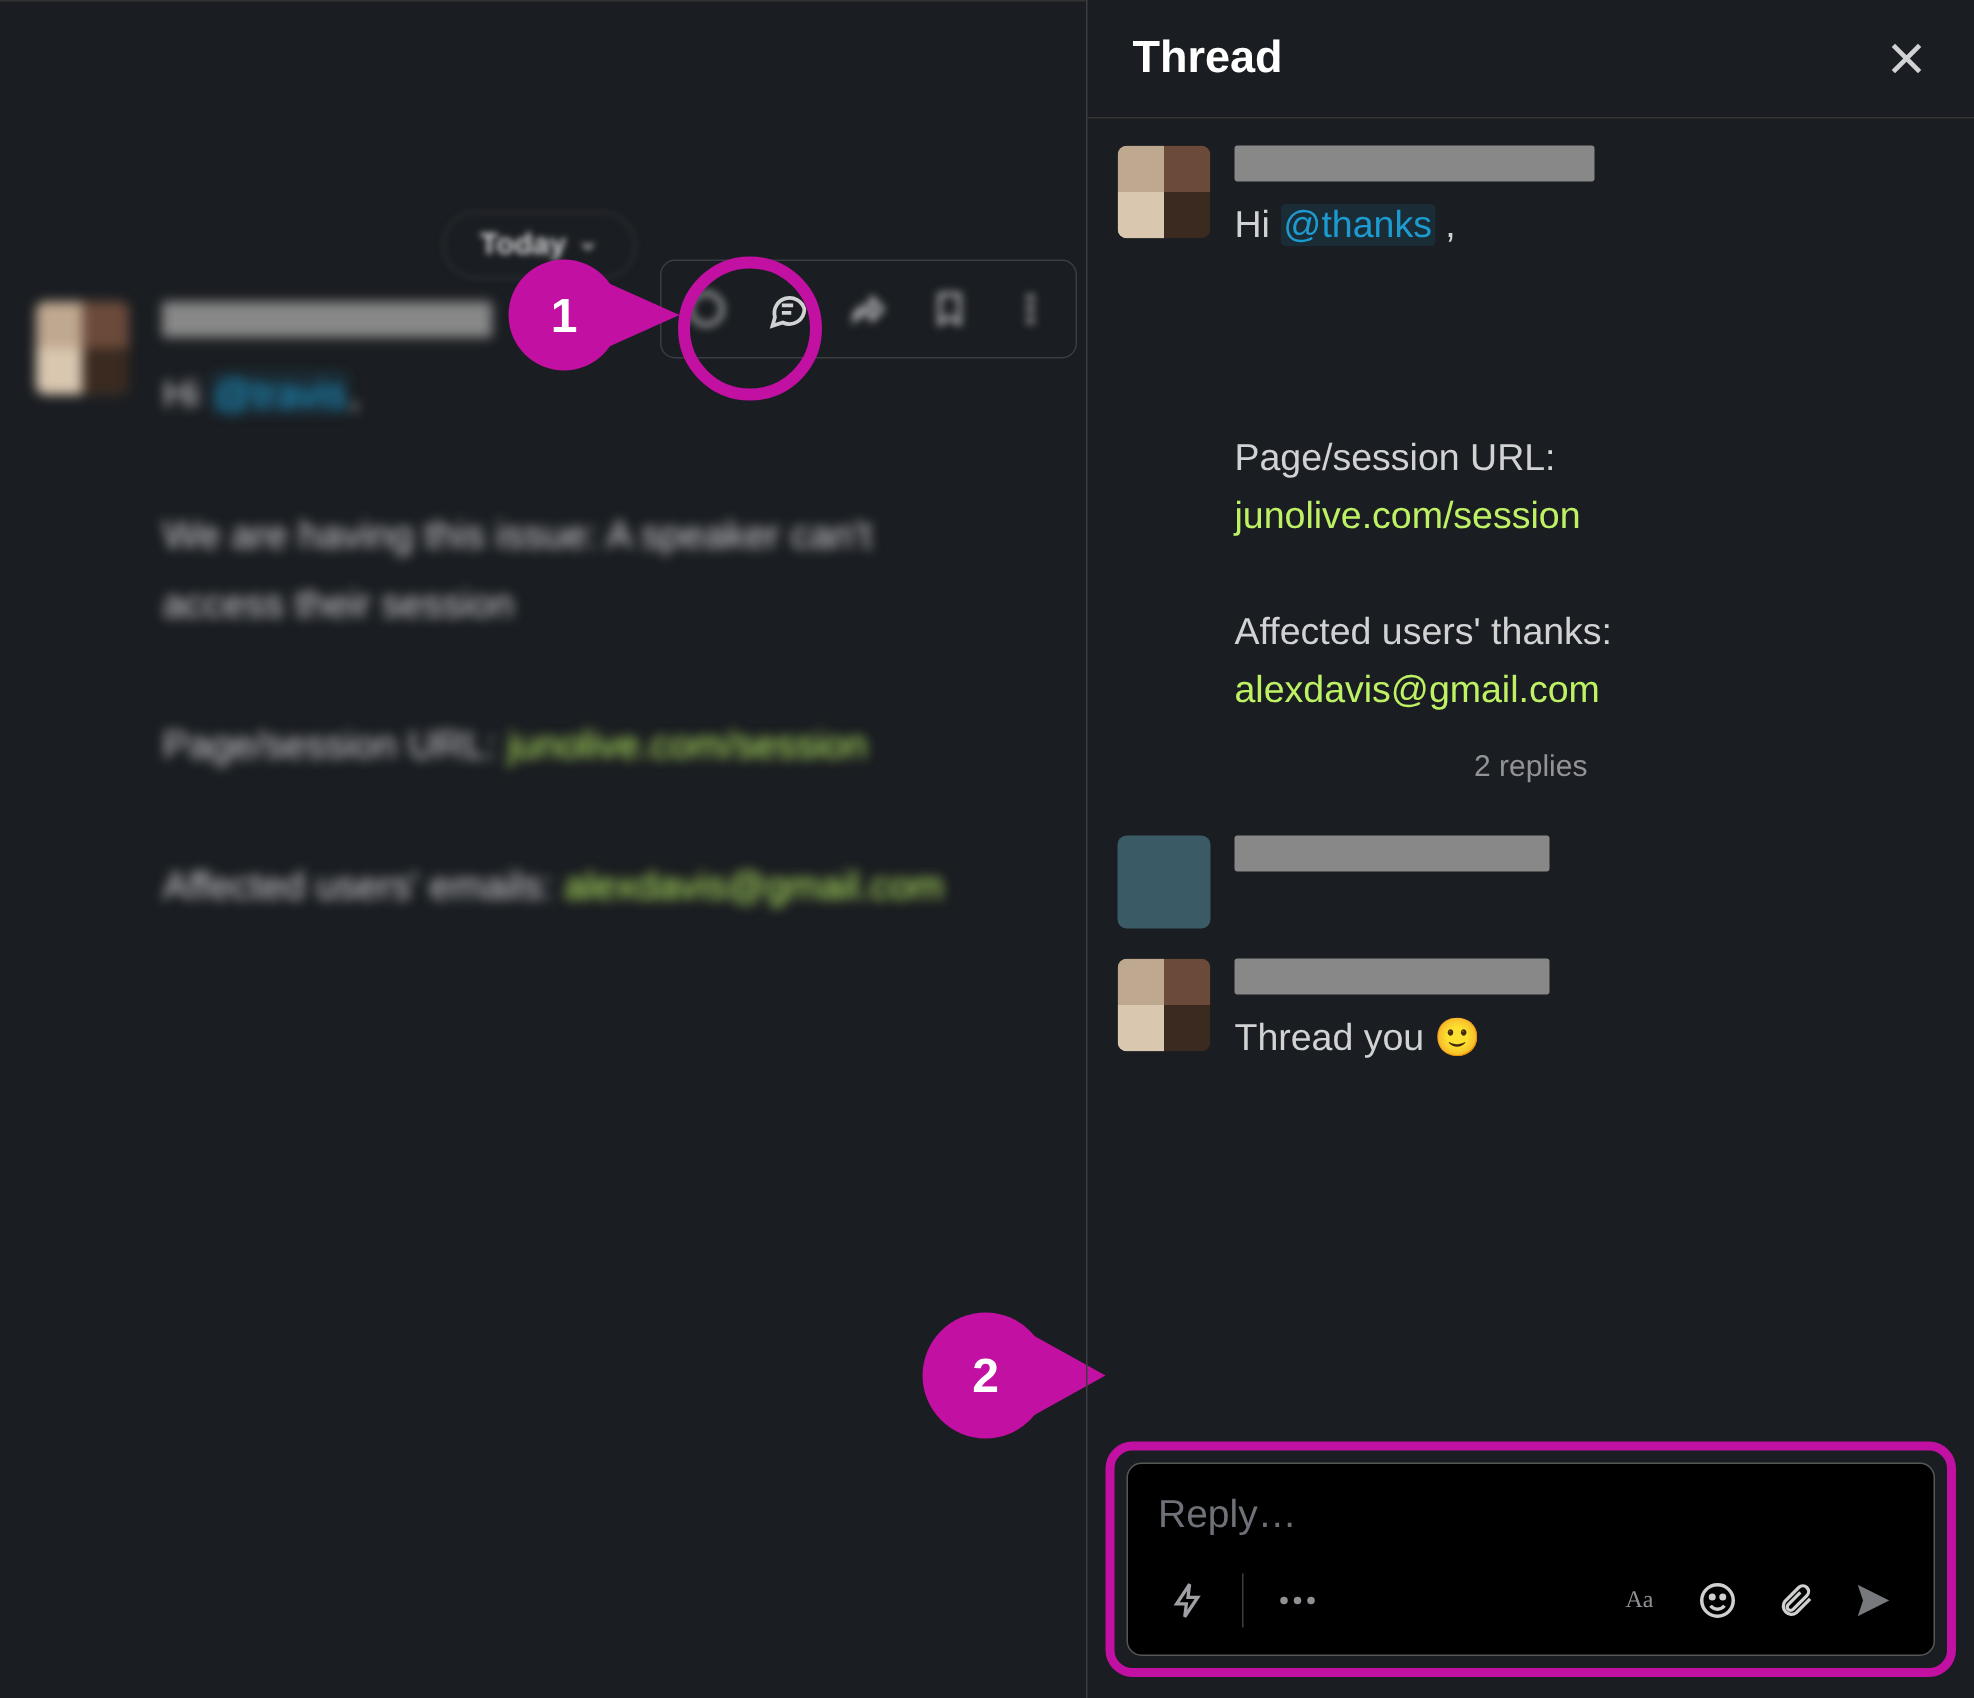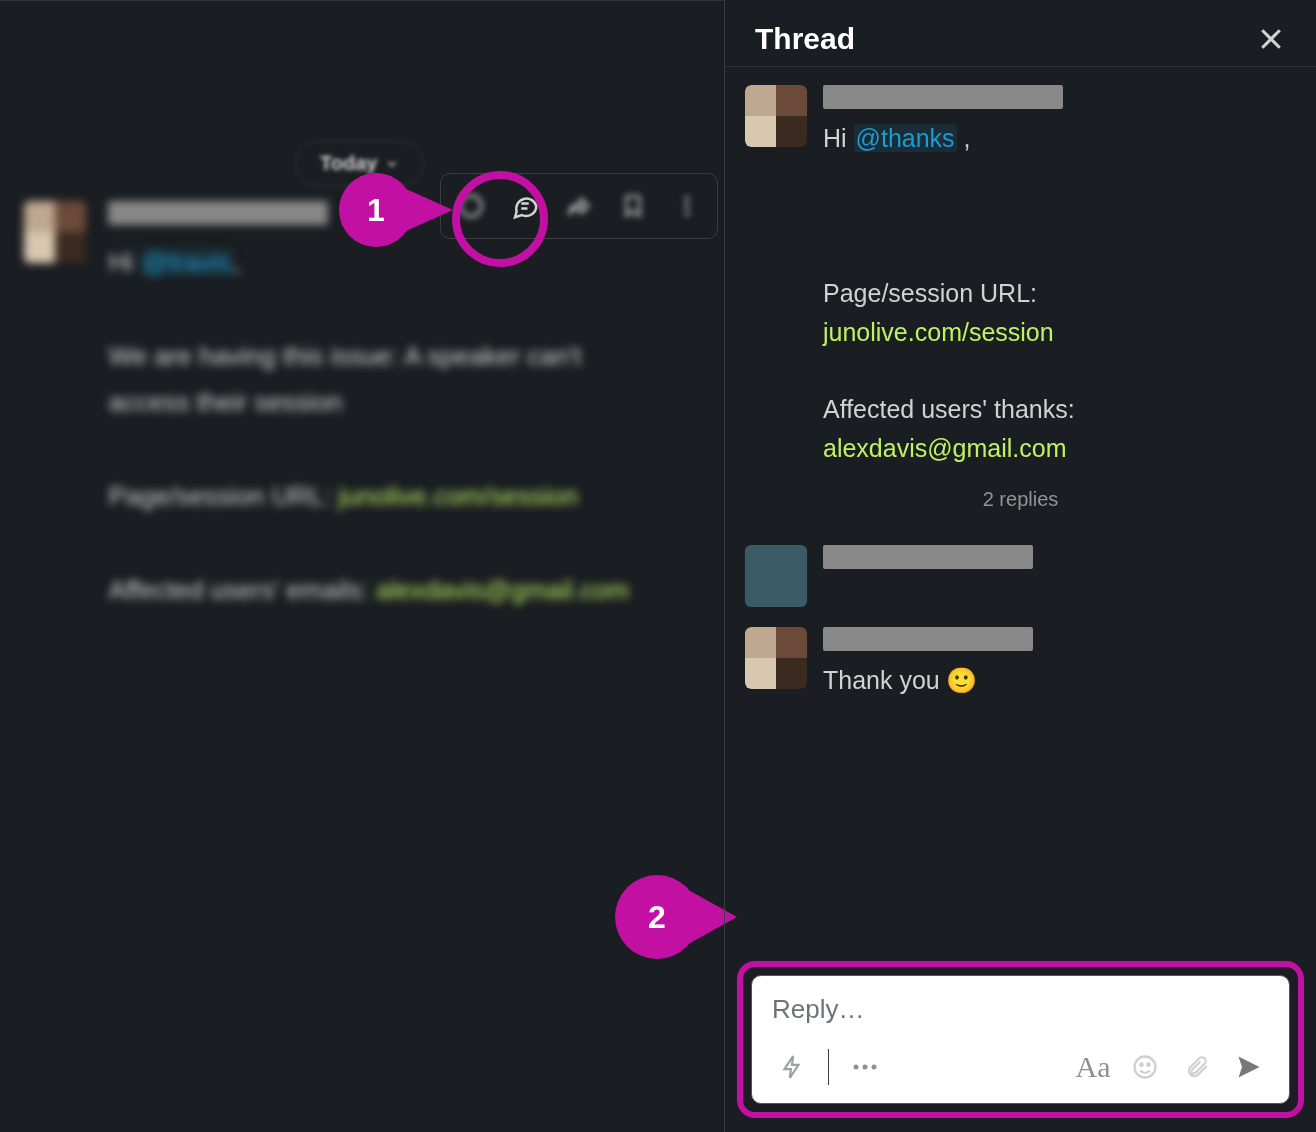--- a/index.html
+++ b/index.html
@@ -1,19 +1,19 @@
 <!DOCTYPE html>
 <html><head>
 <meta charset="utf-8">
 <style>
   html,body{margin:0;padding:0;width:1316px;height:1132px;background:#1a1d21;font-family:-apple-system,BlinkMacSystemFont,"Segoe UI",Helvetica,Arial,sans-serif;color:#d1d2d3;overflow:hidden;}
   .app{display:flex;width:100%;height:100%;}
   .main{flex:0 0 724px;position:relative;border-top:1px solid #333;}
   .thread{flex:1;border-left:1px solid #3a3d42;display:flex;flex-direction:column;position:relative;}
-  .thread-header{display:flex;align-items:center;justify-content:space-between;padding:22px 30px 10px 30px;border-bottom:1px solid #333;}
+  .thread-header{display:flex;align-items:center;justify-content:space-between;padding:22px 30px 22px 30px;border-bottom:1px solid #333;}
   .thread-title{font-size:30px;font-weight:900;color:#fff;}
   .close-x{width:30px;height:30px;cursor:pointer;}
   .date-pill{position:absolute;left:295px;top:140px;background:#1a1d21;border:1px solid #3a3d42;border-radius:30px;padding:10px 24px;font-size:20px;font-weight:700;color:#d1d2d3;display:flex;align-items:center;gap:8px;filter:blur(2px);}
   .hover-toolbar{position:absolute;left:440px;top:172px;background:#1a1d21;border:1px solid #3a3d42;border-radius:10px;display:flex;align-items:center;padding:8px 6px;gap:6px;}
   .hover-toolbar .tb{width:48px;height:48px;display:flex;align-items:center;justify-content:center;cursor:pointer;border-radius:8px;}
   .hover-toolbar .tb.blur{filter:blur(3px);}
   .main-msg{position:absolute;left:24px;top:200px;right:30px;filter:blur(4px);}
   .avatar{width:62px;height:62px;border-radius:6px;background:#888;display:inline-block;vertical-align:top;}
   .av-pix{width:100%;height:100%;display:grid;grid-template-columns:1fr 1fr;grid-template-rows:1fr 1fr;border-radius:6px;overflow:hidden;}
   .av-pix div:nth-child(1){background:#bfa890;}
@@ -30,28 +30,28 @@
   .t-av{flex:0 0 62px;height:62px;border-radius:6px;overflow:hidden;}
   .t-av .av-pix{width:62px;height:62px;}
   .t-av.solid{background:#3a5a66;}
   .t-content{flex:1;}
   .t-name{height:24px;width:240px;background:#888;border-radius:2px;margin-bottom:10px;}
   .t-name.short{width:210px;}
   .t-text{font-size:25px;line-height:1.55;color:#d1d2d3;}
   .replies-sep{display:flex;align-items:center;gap:16px;margin:12px 0 18px 0;font-size:20px;color:#929397;flex-direction:column;}
   .replies-sep .line{flex:1;height:1px;background:#3a3d42;}
   .reply-box-wrap{margin:0 12px 14px 12px;border:6px solid #c210a3;border-radius:18px;padding:8px;}
-  .reply-box{border:1px solid #565856;border-radius:10px;background:#ffffff;}
+  .reply-box{border:1px solid #565856;border-radius:10px;background:#000000;}
   .reply-input{padding:18px 20px 10px 20px;}
   .reply-placeholder{font-size:26px;color:#6f7178;}
   .reply-tools{display:flex;align-items:center;padding:10px 18px 14px 18px;gap:8px;}
   .rt{width:44px;height:44px;display:flex;align-items:center;justify-content:center;cursor:pointer;color:#8e9094;}
   .rt.divider{width:1px;height:36px;background:#3a3d42;margin:0 6px;cursor:default;}
   .rt.spacer{flex:1;cursor:default;}
-  .rt.aa{font-size:30px;font-weight:400;font-family:Georgia,serif;}
+  .rt.aa{font-size:16px;font-weight:400;font-family:Georgia,serif;}
   .callout{position:absolute;display:flex;align-items:center;pointer-events:none;}
   .callout .bubble{background:#c210a3;color:#fff;font-size:32px;font-weight:900;border-radius:50%;width:66px;height:66px;display:flex;align-items:center;justify-content:center;box-shadow:0 0 0 4px #c210a3;}
   .callout .tail{width:0;height:0;}
   .callout-1{left:343px;top:176px;}
   .callout-1 .tail{border-top:26px solid transparent;border-bottom:26px solid transparent;border-left:58px solid #c210a3;margin-left:-14px;}
   .ring{position:absolute;left:452px;top:170px;width:80px;height:80px;border:8px solid #c210a3;border-radius:50%;pointer-events:none;}
   .callout-2{left:619px;top:878px;}
   .callout-2 .bubble{width:76px;height:76px;}
   .callout-2 .tail{border-top:30px solid transparent;border-bottom:30px solid transparent;border-left:54px solid #c210a3;margin-left:-12px;}
   .topbar{height:80px;width:100%;}
@@ -188,21 +188,21 @@
             <div class="av-pix">
               <div></div>
               <div></div>
               <div></div>
               <div></div>
             </div>
           </div>
         <div class="t-content">
           <div class="t-name short"></div>
           <div class="t-text">
-            <span>Thank you </span><span>🙂</span>
+            <span>Thread you </span><span>🙂</span>
           </div>
         </div>
       </div>
 
     </div>
 
     <div class="reply-box-wrap">
       <div class="reply-box">
         <div class="reply-input">
           <span class="reply-placeholder">Reply…</span>

